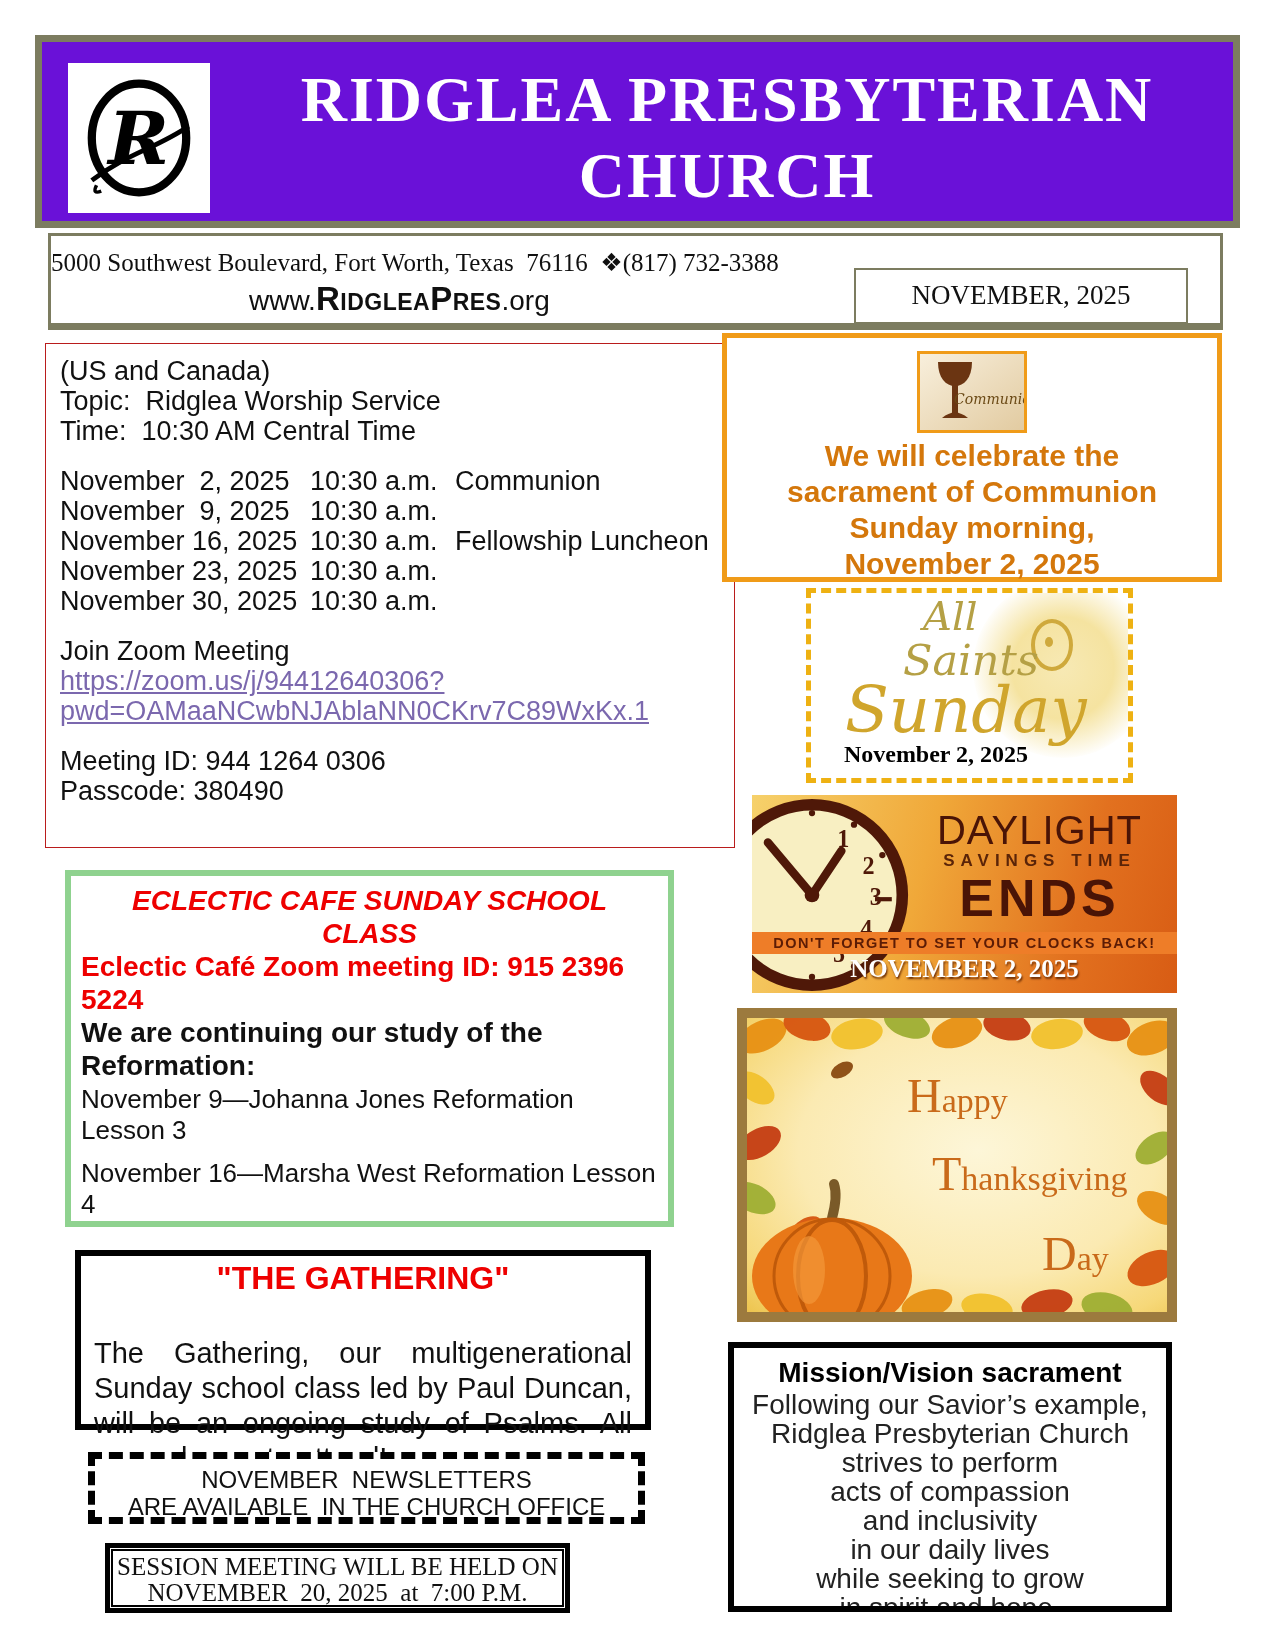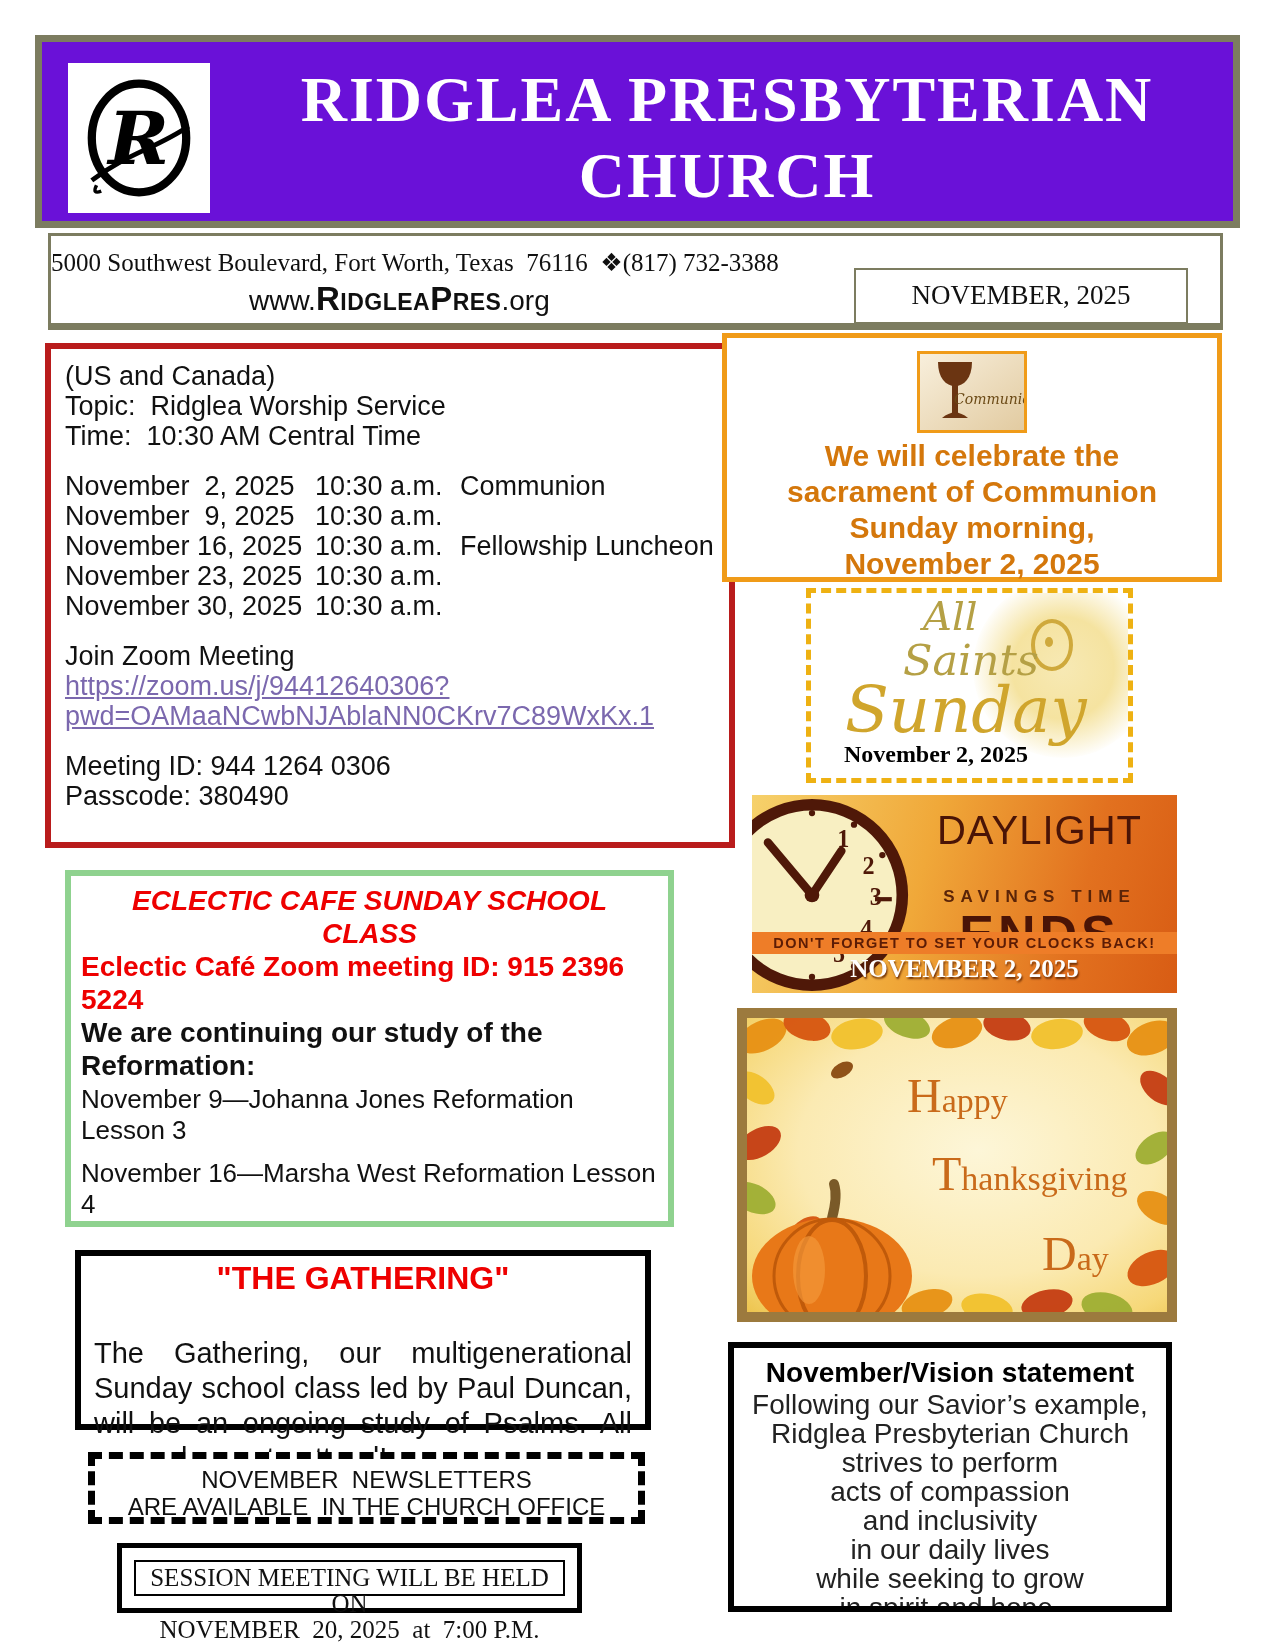--- a/index.html
+++ b/index.html
@@ -20,21 +20,21 @@
   
   #masthead{left:48px;top:233px;width:1175px;height:97px;border:3px solid #7c7c60;border-bottom:7px solid #7c7c60;background:#fff;}
   #address{position:absolute;left:0;top:12px;width:100%;text-align:left;padding-right:70px;box-sizing:border-box;
         font-family:"Liberation Serif",serif;font-size:25px;color:#101010;}
   #website{position:absolute;left:198px;top:44px;font-size:28px;color:#101010;}
   #website .sc{font-variant:small-caps;font-weight:bold;font-size:33px;letter-spacing:0.5px;}
   #issue-box{position:absolute;left:803px;top:32px;width:330px;height:52px;border:2px solid #7c7c60;
         text-align:center;font-family:"Liberation Serif",serif;font-size:27px;line-height:50px;}
 
   
-  #worship{left:45px;top:343px;width:690px;height:505px;border:6px solid #b91c1c;
+  #worship{left:45px;top:343px;width:690px;height:505px;border:1px solid #b91c1c;
         padding:12px 6px 0 14px;font-size:27px;overflow:hidden;}
   .w-row{height:30px;line-height:30px;white-space:pre;}
   .w-gap{height:20px;}
   .c1{display:inline-block;width:250px;white-space:pre;}
   .c2{display:inline-block;width:145px;white-space:pre;}
   #worship a{color:#7b68ae;text-decoration:underline;}
   #worship a div{height:30px;line-height:30px;white-space:pre;text-decoration:underline;}
 
   
   #communion{left:722px;top:333px;width:500px;height:249px;border:5px solid #f09b18;background:#fff;
@@ -54,21 +54,21 @@
   #as-w3{left:34px;top:80px;font-size:64px;color:#d0a52c;}
   #as-date{position:absolute;left:0;top:148px;width:250px;text-align:center;
         font-family:"Liberation Serif",serif;font-weight:bold;font-size:24px;color:#000;}
 
   
   #daylight{left:752px;top:795px;width:425px;height:198px;overflow:hidden;
         background:linear-gradient(105deg,#f6d16b 0%,#f0a839 40%,#e2711f 75%,#d85c14 100%);}
   #dl-clock{position:absolute;left:-45px;top:-5px;}
   #dl-text{position:absolute;left:155px;top:14px;width:265px;text-align:center;}
   #dl-w1{font-size:40px;font-weight:400;color:#4a1406;line-height:42px;letter-spacing:1px;}
-  #dl-w2{font-size:17px;font-weight:bold;color:#5a2408;letter-spacing:6px;line-height:20px;margin-top:36px;}
+  #dl-w2{font-size:17px;font-weight:bold;color:#5a2408;letter-spacing:6px;line-height:20px;}
   #dl-w3{font-size:52px;font-weight:900;color:#4a1406;line-height:54px;letter-spacing:4px;}
   #dl-strip{position:absolute;left:0;top:137px;width:100%;height:22px;background:#ee7d28;
         color:#5c1c05;font-weight:bold;font-size:14.5px;letter-spacing:1.5px;line-height:22px;text-align:center;}
   #dl-date{position:absolute;left:0;top:160px;width:100%;text-align:center;color:#fff;
         font-family:"Liberation Serif",serif;font-weight:bold;font-size:25px;text-shadow:1px 2px 2px #6b2d05;}
 
   
   #eclectic{left:65px;top:870px;width:609px;height:357px;border:6px solid #8fd28f;background:#fff;
         padding:8px 10px 0 10px;overflow:hidden;}
   .ec-title{text-align:center;color:#ee0000;font-weight:bold;font-style:italic;font-size:28px;line-height:33px;}
@@ -94,21 +94,21 @@
   #gathering{left:75px;top:1250px;width:576px;height:180px;border:6px solid #000;padding:2px 13px;background:#fff;}
   .g-title{text-align:center;color:#ee0000;font-weight:bold;font-size:32px;line-height:40px;}
   .g-body{font-size:29px;line-height:35px;text-align:justify;color:#111;margin-top:38px;}
 
   
   #newsletters{left:88px;top:1452px;width:557px;height:72px;border:7px dashed #000;background:#fff;
         text-align:center;font-family:Liberation Sans, sans-serif;padding-top:7px;}
   .n-line{font-size:24px;line-height:27px;white-space:pre-wrap;}
 
   
-  #session{left:117px;top:1543px;width:465px;height:70px;border:5px solid #000;padding:12px;background:#fff;}
+  #session{left:105px;top:1543px;width:465px;height:70px;border:5px solid #000;padding:1px;background:#fff;}
   #session-inner{border:2px solid #000;width:100%;height:100%;box-sizing:border-box;text-align:center;
         font-family:"Liberation Serif",serif;padding-top:3px;}
   .s-line{font-size:25px;line-height:26px;white-space:pre-wrap;}
 </style>
 </head>
 <body>
 
 <div class="page">
 
   <div class="box" id="header">
@@ -283,21 +283,21 @@
   </div>
 
   <div class="box" id="session">
     <div id="session-inner">
       <div class="s-line">SESSION MEETING WILL BE HELD ON</div>
       <div class="s-line">NOVEMBER  20, 2025  at  7:00 P.M.</div>
     </div>
   </div>
 
   <div class="box" id="mission">
-    <div class="m-title">November/Vision statement</div>
+    <div class="m-title">Mission/Vision sacrament</div>
     <div class="m-line">Following our Savior’s example,</div>
     <div class="m-line">Ridglea Presbyterian Church</div>
     <div class="m-line">strives to perform</div>
     <div class="m-line">acts of compassion</div>
     <div class="m-line">and inclusivity</div>
     <div class="m-line">in our daily lives</div>
     <div class="m-line">while seeking to grow</div>
     <div class="m-line">in spirit and hope.</div>
   </div>
 

